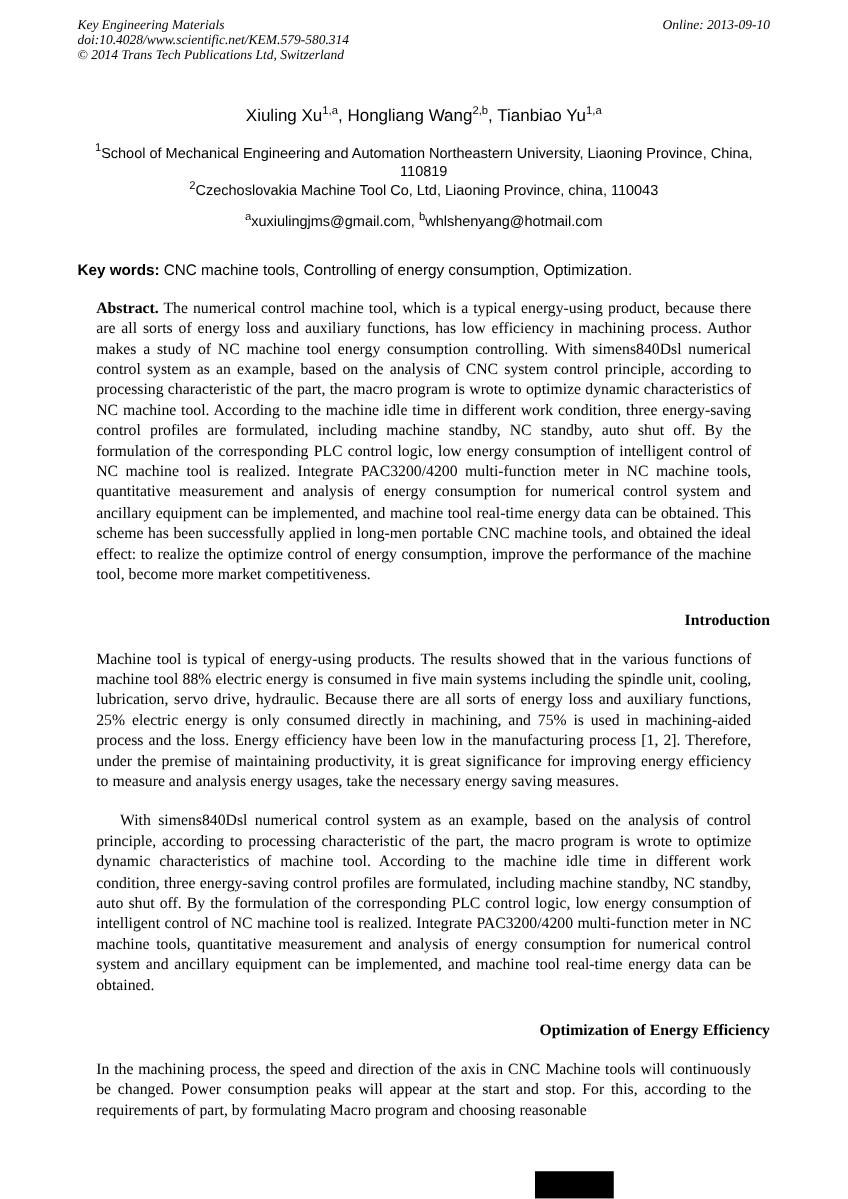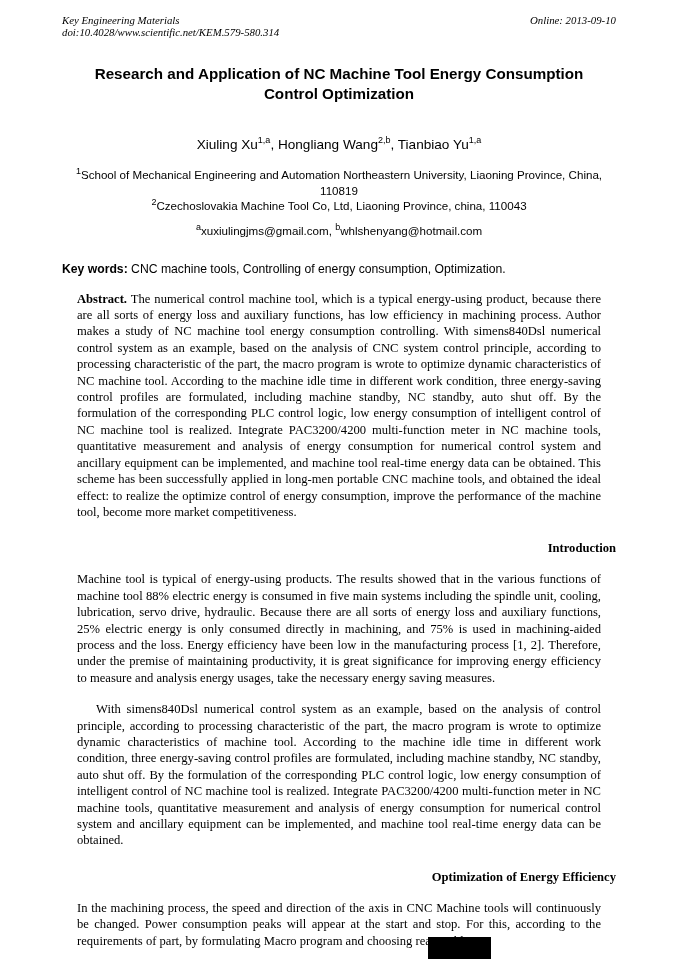--- a/index.html
+++ b/index.html
@@ -97,25 +97,25 @@
 </style>
 </head>
 <body>
 
 <div class="page">
 
   <header class="page-header">
     <div class="header-left">
       <div>Key Engineering Materials</div>
       <div>doi:10.4028/www.scientific.net/KEM.579-580.314</div>
+      <div>© 2014 Trans Tech Publications Ltd, Switzerland</div>
     </div>
     <div class="header-right">Online: 2013-09-10</div>
   </header>
 
-  <h1 class="paper-title">Research and Application of NC Machine Tool Energy Consumption Control Optimization</h1>
 
   <div class="authors-line">
     <span>Xiuling Xu</span><sup>1,a</sup><span>, </span>
     <span>Hongliang Wang</span><sup>2,b</sup><span>, </span>
     <span>Tianbiao Yu</span><sup>1,a</sup>
   </div>
 
   <div class="affil-block">
     <div class="affil"><sup>1</sup><span>School of Mechanical Engineering and Automation Northeastern University, Liaoning Province, China, 110819</span></div>
     <div class="affil"><sup>2</sup><span>Czechoslovakia Machine Tool Co, Ltd, Liaoning Province, china, 110043</span></div>

